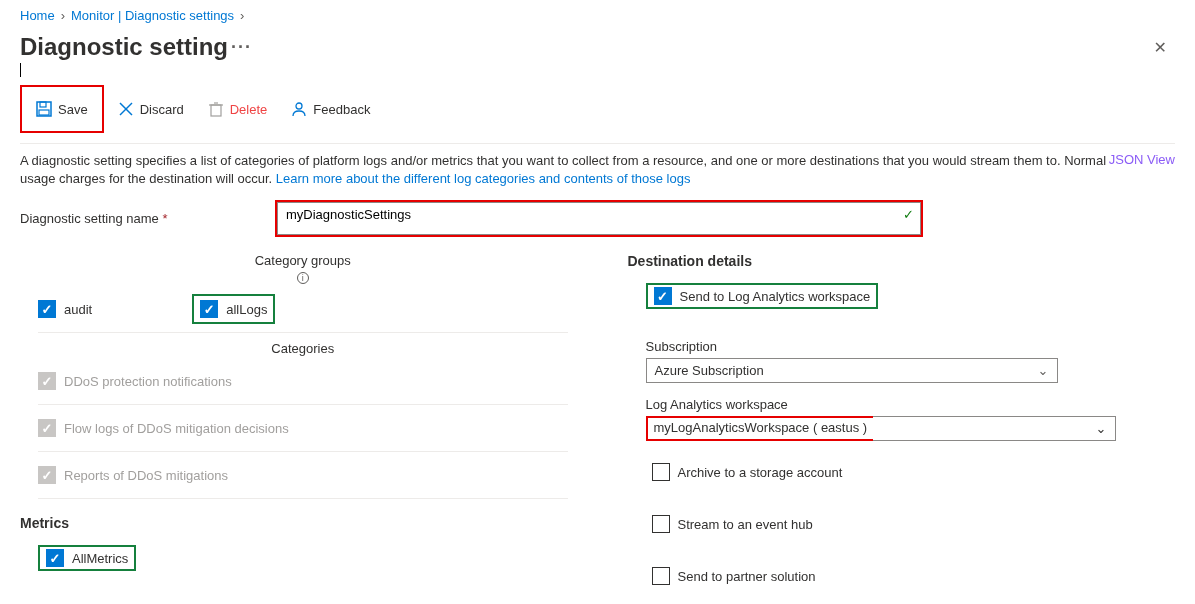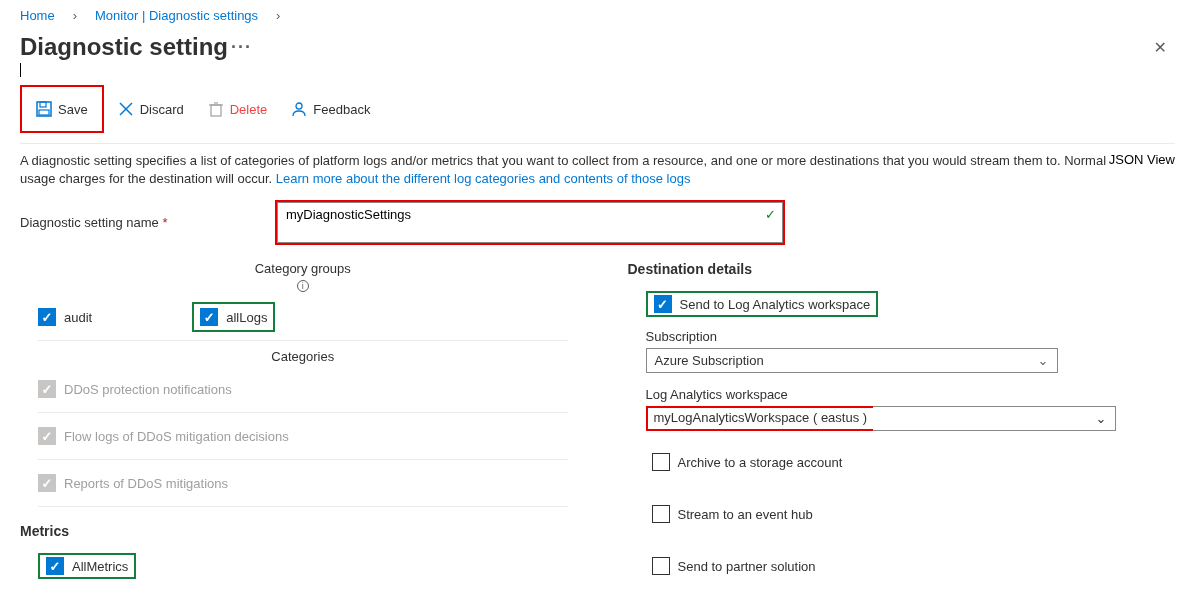--- a/index.html
+++ b/index.html
@@ -4,39 +4,39 @@
   <style>
     * { box-sizing: border-box; margin: 0; padding: 0; }
     body {
       font-family: "Segoe UI", -apple-system, sans-serif;
       font-size: 13px;
       color: #323130;
       background: #fff;
       padding: 8px 20px;
     }
     a { color: #0078d4; text-decoration: none; cursor: pointer; }
-    .breadcrumb { display: flex; align-items: center; gap: 18px; font-size: 13px; margin-bottom: 10px; }
+    .breadcrumb { display: flex; align-items: center; gap: 6px; font-size: 13px; margin-bottom: 10px; }
     .breadcrumb .sep { color: #605e5c; }
     .header-row { display: flex; align-items: center; justify-content: space-between; }
     .page-title { font-size: 24px; font-weight: 600; color: #323130; display: flex; align-items: center; gap: 3px; }
     .ellipsis { color: #605e5c; font-size: 18px; letter-spacing: 1px; }
     .close-x { font-size: 16px; color: #605e5c; cursor: pointer; padding: 4px 8px; }
     .cursor-line { height: 14px; width: 1px; background: #000; margin: 2px 0 8px 0; }
     .cmdbar { display: flex; align-items: center; gap: 4px; margin: 6px 0 10px 0; }
     .cmd { display: inline-flex; align-items: center; gap: 6px; padding: 4px 10px; cursor: pointer; font-size: 13px; color: #323130; }
     .cmd.disabled { color: #ef4444; cursor: default; }
     .cmd svg { width: 16px; height: 16px; }
     .highlight-box { border: 2px solid #e60000; padding: 10px 4px; display: inline-flex; align-items: center; }
     .desc { font-size: 13px; line-height: 1.4; color: #323130; margin-bottom: 12px; max-width: 1100px; }
-    .jsonview { color: #000000; float: right; cursor: pointer; }
+    .jsonview { color: #8b5cf6; float: right; cursor: pointer; }
     .form-row { display: flex; align-items: center; margin-bottom: 16px; }
     .form-label { width: 255px; font-size: 13px; }
     .req { color: #a4262c; }
     .name-input-wrap { border: 2px solid #e60000; padding: 0; display: inline-block; }
-    .name-input { width: 506px; border: 1px solid #8a8886; padding: 4px 28px 20px 8px; font-size: 13px; position: relative; }
+    .name-input { width: 644px; border: 1px solid #8a8886; padding: 4px 28px 12px 8px; font-size: 13px; position: relative; }
     .name-input input { border: none; outline: none; width: 100%; font-family: inherit; font-size: 13px; }
     .name-input .check { position: absolute; right: 6px; top: 4px; color: #107c10; }
     .columns { display: flex; gap: 60px; }
     .col { flex: 1; min-width: 0; }
     .section-title { font-weight: 600; font-size: 14px; margin-bottom: 14px; }
     .sub-label { font-size: 13px; margin-bottom: 10px; display: flex; align-items: center; gap: 4px; }
     .info-icon { width: 12px; height: 12px; border: 1px solid #605e5c; border-radius: 50%; display: inline-flex; align-items: center; justify-content: center; font-size: 9px; color: #605e5c; }
     .check-row { display: flex; align-items: center; gap: 8px; padding: 6px 0; }
     .checkbox { width: 18px; height: 18px; border: 1px solid #323130; display: inline-flex; align-items: center; justify-content: center; cursor: pointer; flex-shrink: 0; }
     .checkbox.checked { background: #0078d4; border-color: #0078d4; }
@@ -179,21 +179,21 @@
   </div>
 
   <div class="col">
     <div class="section-title">Destination details</div>
     <div class="dest-block">
       <span class="highlight-inline" style="margin-bottom:12px">
         <span class="checkbox checked"></span>
         <span>Send to Log Analytics workspace</span>
       </span>
 
-      <div style="">
+      <div style="margin-top:18px">
         <div class="field-label">Subscription</div>
         <div class="select">
           <span>Azure Subscription</span>
           <span class="chev">⌄</span>
         </div>
       </div>
 
       <div style="margin-top:14px">
         <div class="field-label">Log Analytics workspace</div>
         <div class="combined-select">

